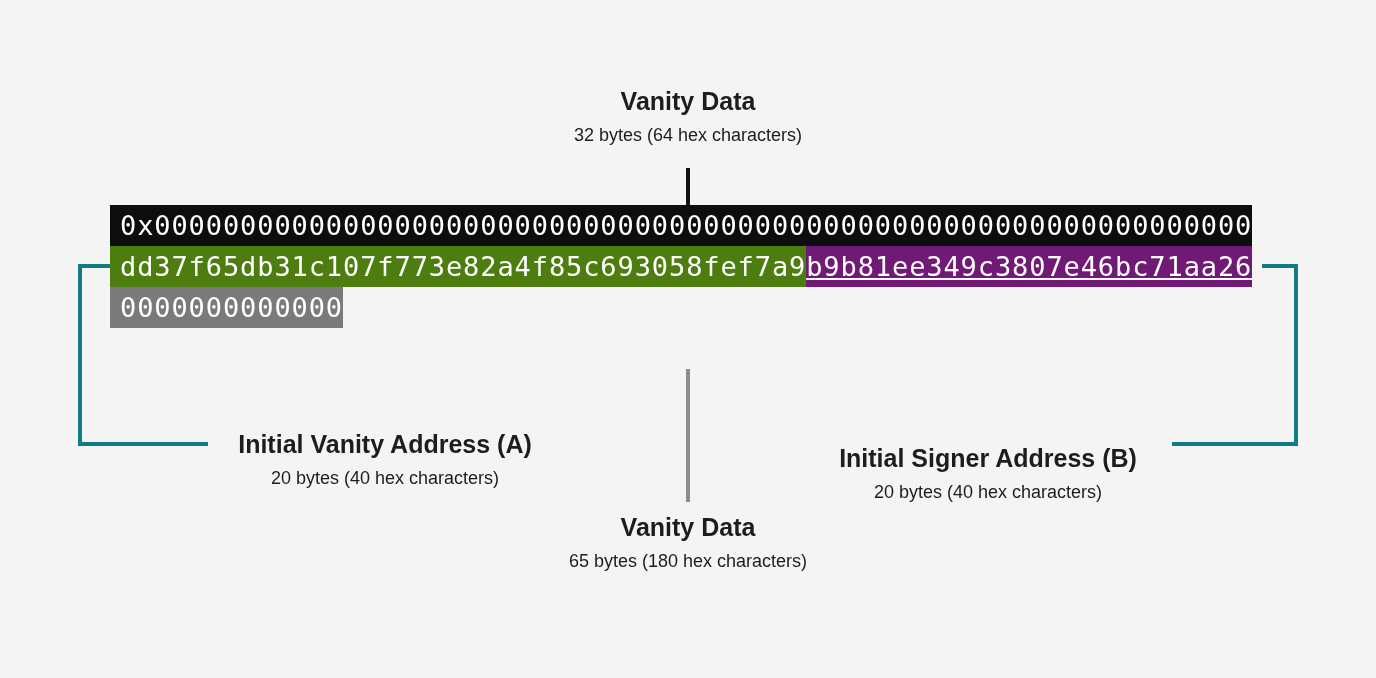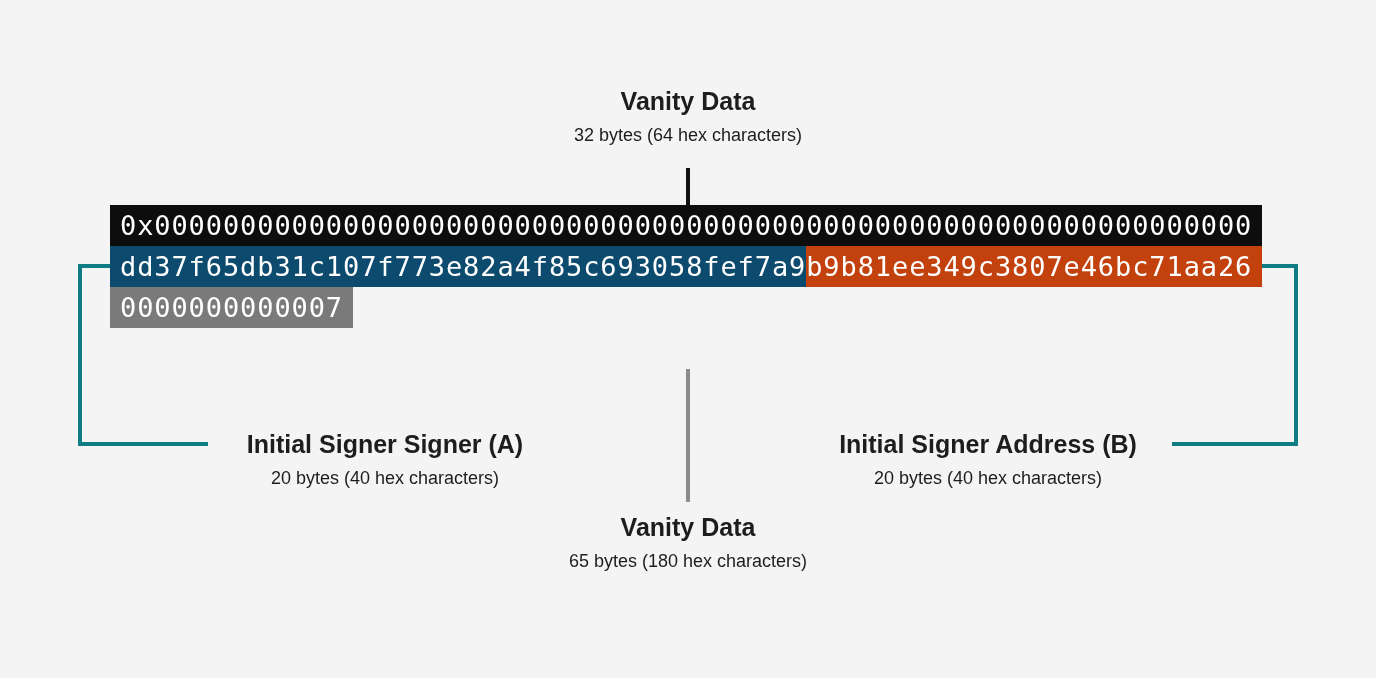--- a/index.html
+++ b/index.html
@@ -13,21 +13,21 @@
     overflow: hidden;
   }
 
   
   .label-block { position: absolute; text-align: center; color: #1d1d1d; }
   .lb-title { font-size: 25px; font-weight: 700; line-height: 34px; }
   .lb-sub   { font-size: 18px; font-weight: 400; line-height: 34px; }
 
   .top-label    { left: 0;    top: 84px;  width: 1376px; }
   .signer-a-label { left: 160px; top: 427px; width: 450px; }
-  .signer-b-label { left: 763px; top: 427px; width: 450px; }
+  .signer-b-label { left: 763px; top: 441px; width: 450px; }
   .bottom-label { left: 0;    top: 510px; width: 1376px; }
 
   
   .conn { position: absolute; }
   .top-conn    { left: 686px;  top: 168px; width: 4px;  height: 37px;  background: #111111; }
   .center-conn { left: 686px;  top: 369px; width: 4px;  height: 133px; background: #8c8c8c; }
 
   .bracket { position: absolute; background: #0f7b82; }
   .lb-h1 { left: 78px;   top: 264px; width: 32px;  height: 4px; }
   .lb-v  { left: 78px;   top: 264px; width: 4px;   height: 182px; }
@@ -44,54 +44,54 @@
     font-family: "DejaVu Sans Mono", monospace;
     font-size: 27px;
     letter-spacing: 0.9px;
     line-height: 41px;
     height: 41px;
     color: #ffffff;
     white-space: pre;
     vertical-align: top;
   }
   .pl { padding-left: 10px; }
-  .pr { padding-right: 10px; }
+  .pr { }
   .bg-black  { background: #0d0d0d; }
-  .bg-teal-a { background: #0c4a6e; }
-  .bg-teal-b { background: #c2410c; }
+  .bg-teal-a { background: #4d7c0f; }
+  .bg-teal-b { background: #701a75; text-decoration: underline; }
   .bg-gray   { background: #7a7a7a; }
 </style>
 </head>
 <body>
 
 <div class="stage">
 
   <div class="label-block top-label">
     <div class="lb-title">Vanity Data</div>
     <div class="lb-sub">32 bytes (64 hex characters)</div>
   </div>
 
   <div class="conn top-conn"></div>
 
   <div class="hexblock">
     <div class="hexrow"><span class="seg bg-black pl pr">0x0000000000000000000000000000000000000000000000000000000000000000</span></div>
     <div class="hexrow"><span class="seg bg-teal-a pl">dd37f65db31c107f773e82a4f85c693058fef7a9</span><span class="seg bg-teal-b pr">b9b81ee349c3807e46bc71aa26</span></div>
-    <div class="hexrow"><span class="seg bg-gray pl pr">0000000000007</span></div>
+    <div class="hexrow"><span class="seg bg-gray pl pr">0000000000000</span></div>
   </div>
 
   <div class="bracket lb-h1"></div>
   <div class="bracket lb-v"></div>
   <div class="bracket lb-h2"></div>
 
   <div class="bracket rb-h1"></div>
   <div class="bracket rb-v"></div>
   <div class="bracket rb-h2"></div>
 
   <div class="label-block signer-a-label">
-    <div class="lb-title">Initial Signer Signer (A)</div>
+    <div class="lb-title">Initial Vanity Address (A)</div>
     <div class="lb-sub">20 bytes (40 hex characters)</div>
   </div>
   <div class="label-block signer-b-label">
     <div class="lb-title">Initial Signer Address (B)</div>
     <div class="lb-sub">20 bytes (40 hex characters)</div>
   </div>
 
   <div class="conn center-conn"></div>
 
   <div class="label-block bottom-label">

